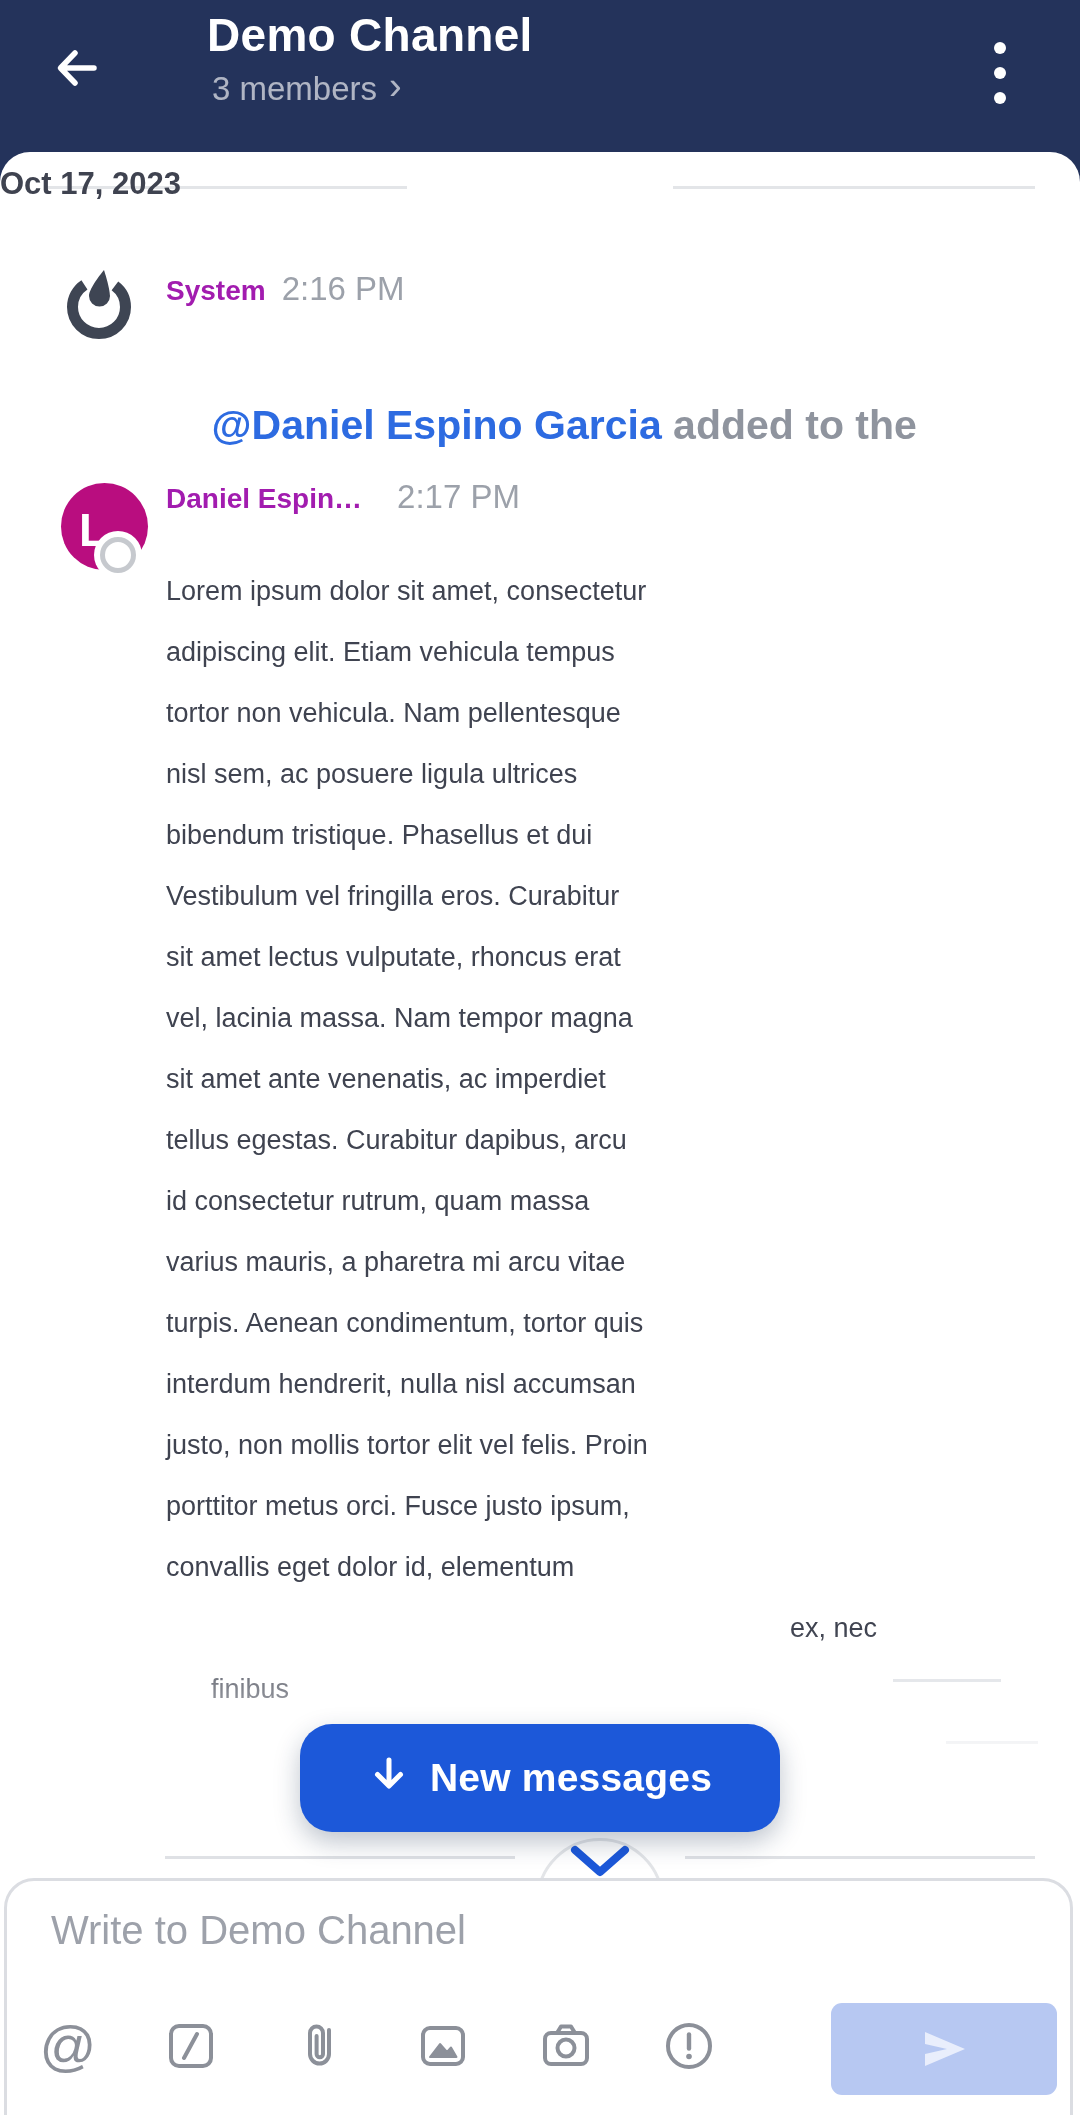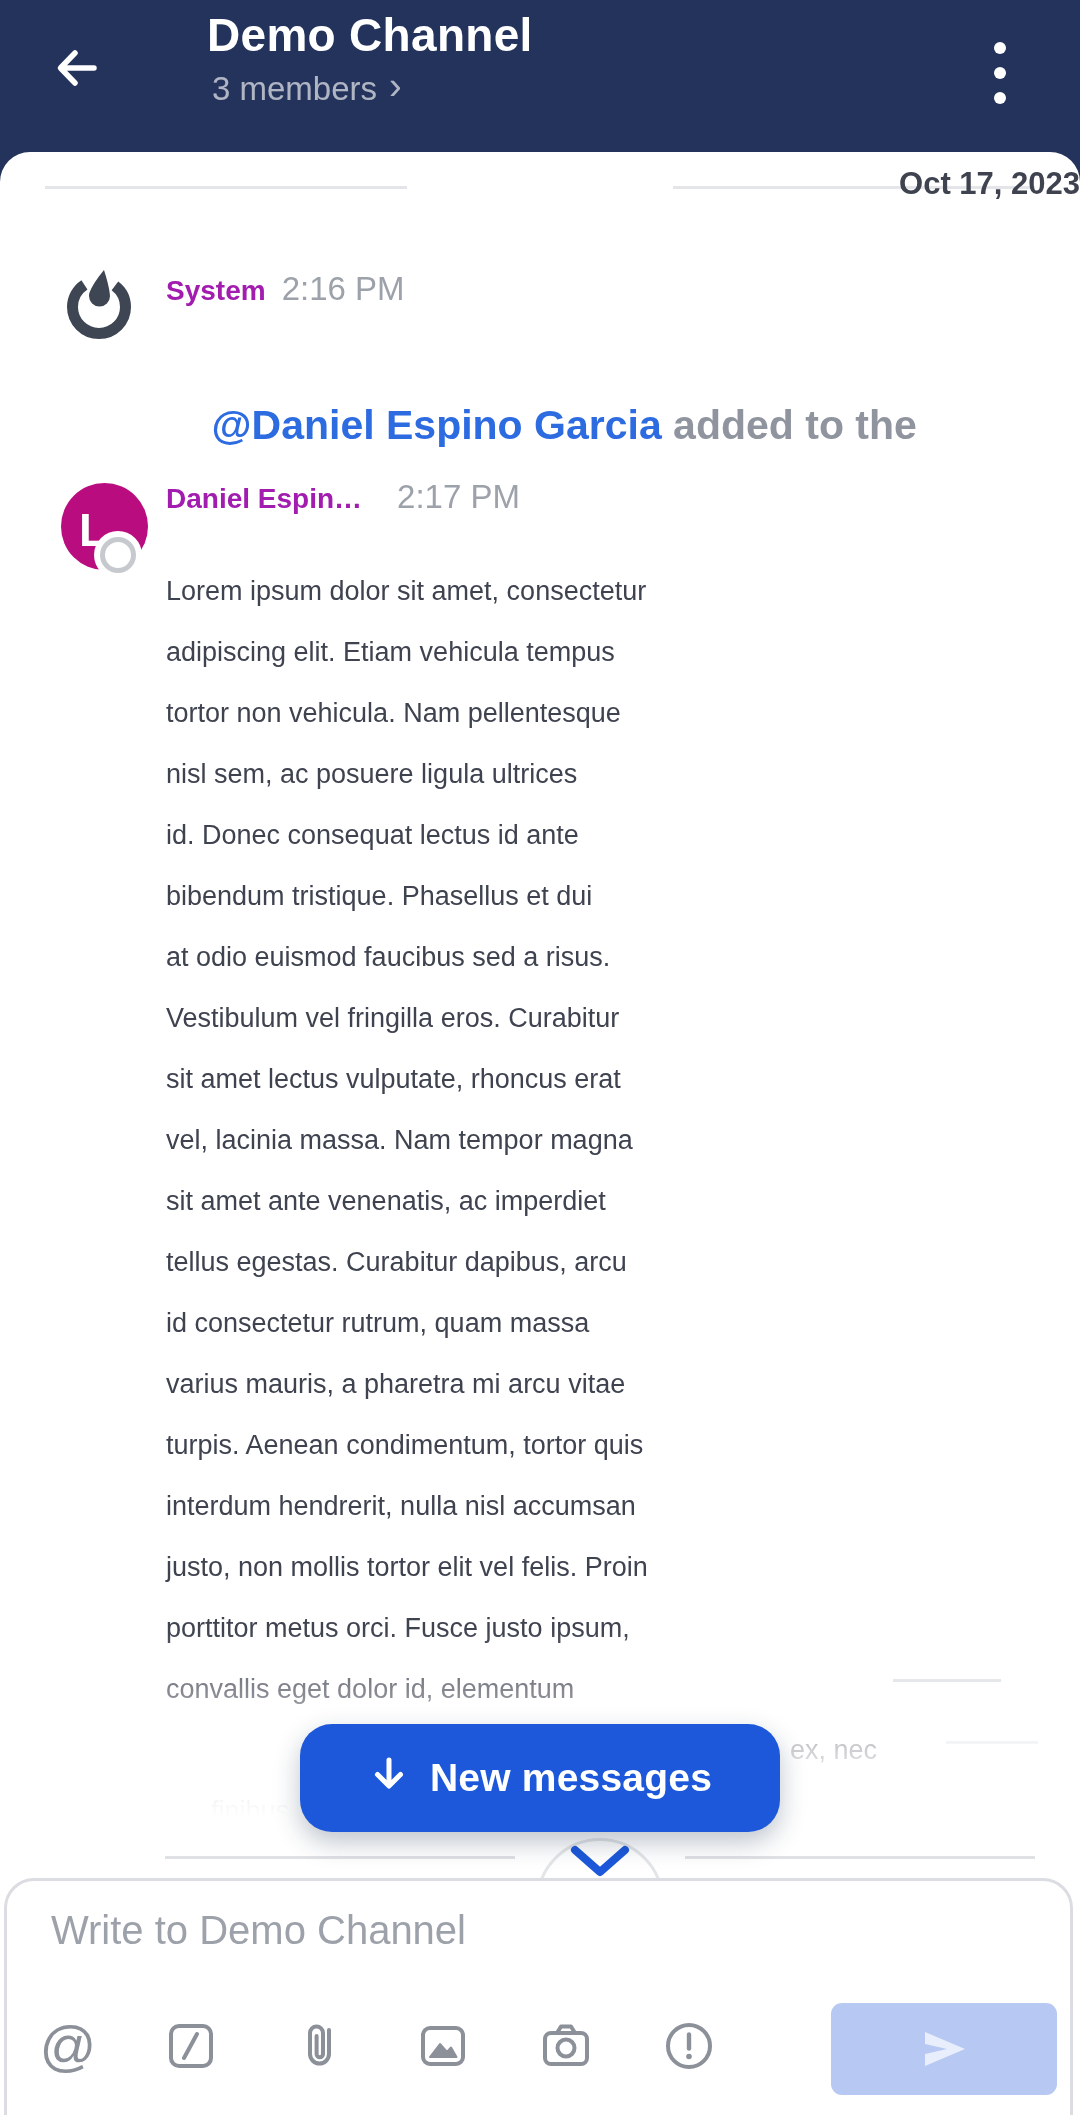--- a/index.html
+++ b/index.html
@@ -15,21 +15,21 @@
   .back-btn{left:40px;top:34px;width:72px;height:72px;z-index:2;display:flex;align-items:center;justify-content:center;}
   .hd-title{left:207px;top:8px;font-size:46px;font-weight:700;color:#ffffff;letter-spacing:.3px;z-index:2;white-space:nowrap;}
   .hd-sub{left:212px;top:70px;font-size:33px;color:rgba(255,255,255,0.64);z-index:2;display:flex;align-items:center;gap:12px;white-space:nowrap;}
   .hd-sub .chev{font-size:38px;line-height:33px;transform:translateY(-3px);}
   .kebab{left:978px;top:40px;width:44px;height:62px;z-index:2;display:flex;flex-direction:column;align-items:center;justify-content:space-between;padding:2px 0;}
   .kebab i{width:12px;height:12px;border-radius:50%;background:#ffffff;}
 
   
   .sheet{left:0;top:152px;width:1080px;height:1963px;background:#ffffff;border-radius:30px 30px 0 0;z-index:2;}
 
-  .date-row{left:0;top:166px;width:1080px;text-align:right;font-size:31px;font-weight:700;color:#3F4350;z-index:3;}
+  .date-row{left:0;top:166px;width:1080px;text-align:left;font-size:31px;font-weight:700;color:#3F4350;z-index:3;}
   .rule{height:3px;background:#E3E5E8;z-index:3;}
   .rule.dl{left:45px;top:186px;width:362px;}
   .rule.dr{left:673px;top:186px;width:362px;}
 
   
   .sys-avatar{left:62px;top:265px;width:74px;height:74px;z-index:3;}
   .name-row{display:flex;align-items:baseline;gap:16px;z-index:3;white-space:nowrap;}
   .sender{font-size:28px;font-weight:700;color:#a21caf;}
   .time{font-size:33px;color:#9CA1AA;}
   .sys-name{left:166px;top:270px;}
@@ -126,23 +126,21 @@
   <div class="abs status-badge"></div>
   <div class="abs name-row usr-name">
     <span class="sender">Daniel Espin…</span>
     <span class="time">2:17 PM</span>
   </div>
   <div class="abs body-lines">
     <div class="ln">Lorem ipsum dolor sit amet, consectetur</div>
     <div class="ln">adipiscing elit. Etiam vehicula tempus</div>
     <div class="ln">tortor non vehicula. Nam pellentesque</div>
     <div class="ln">nisl sem, ac posuere ligula ultrices</div>
-    <div class="ln">id. Donec consequat lectus id ante</div>
     <div class="ln">bibendum tristique. Phasellus et dui</div>
-    <div class="ln">at odio euismod faucibus sed a risus.</div>
     <div class="ln">Vestibulum vel fringilla eros. Curabitur</div>
     <div class="ln">sit amet lectus vulputate, rhoncus erat</div>
     <div class="ln">vel, lacinia massa. Nam tempor magna</div>
     <div class="ln">sit amet ante venenatis, ac imperdiet</div>
     <div class="ln">tellus egestas. Curabitur dapibus, arcu</div>
     <div class="ln">id consectetur rutrum, quam massa</div>
     <div class="ln">varius mauris, a pharetra mi arcu vitae</div>
     <div class="ln">turpis. Aenean condimentum, tortor quis</div>
     <div class="ln">interdum hendrerit, nulla nisl accumsan</div>
     <div class="ln">justo, non mollis tortor elit vel felis. Proin</div>

